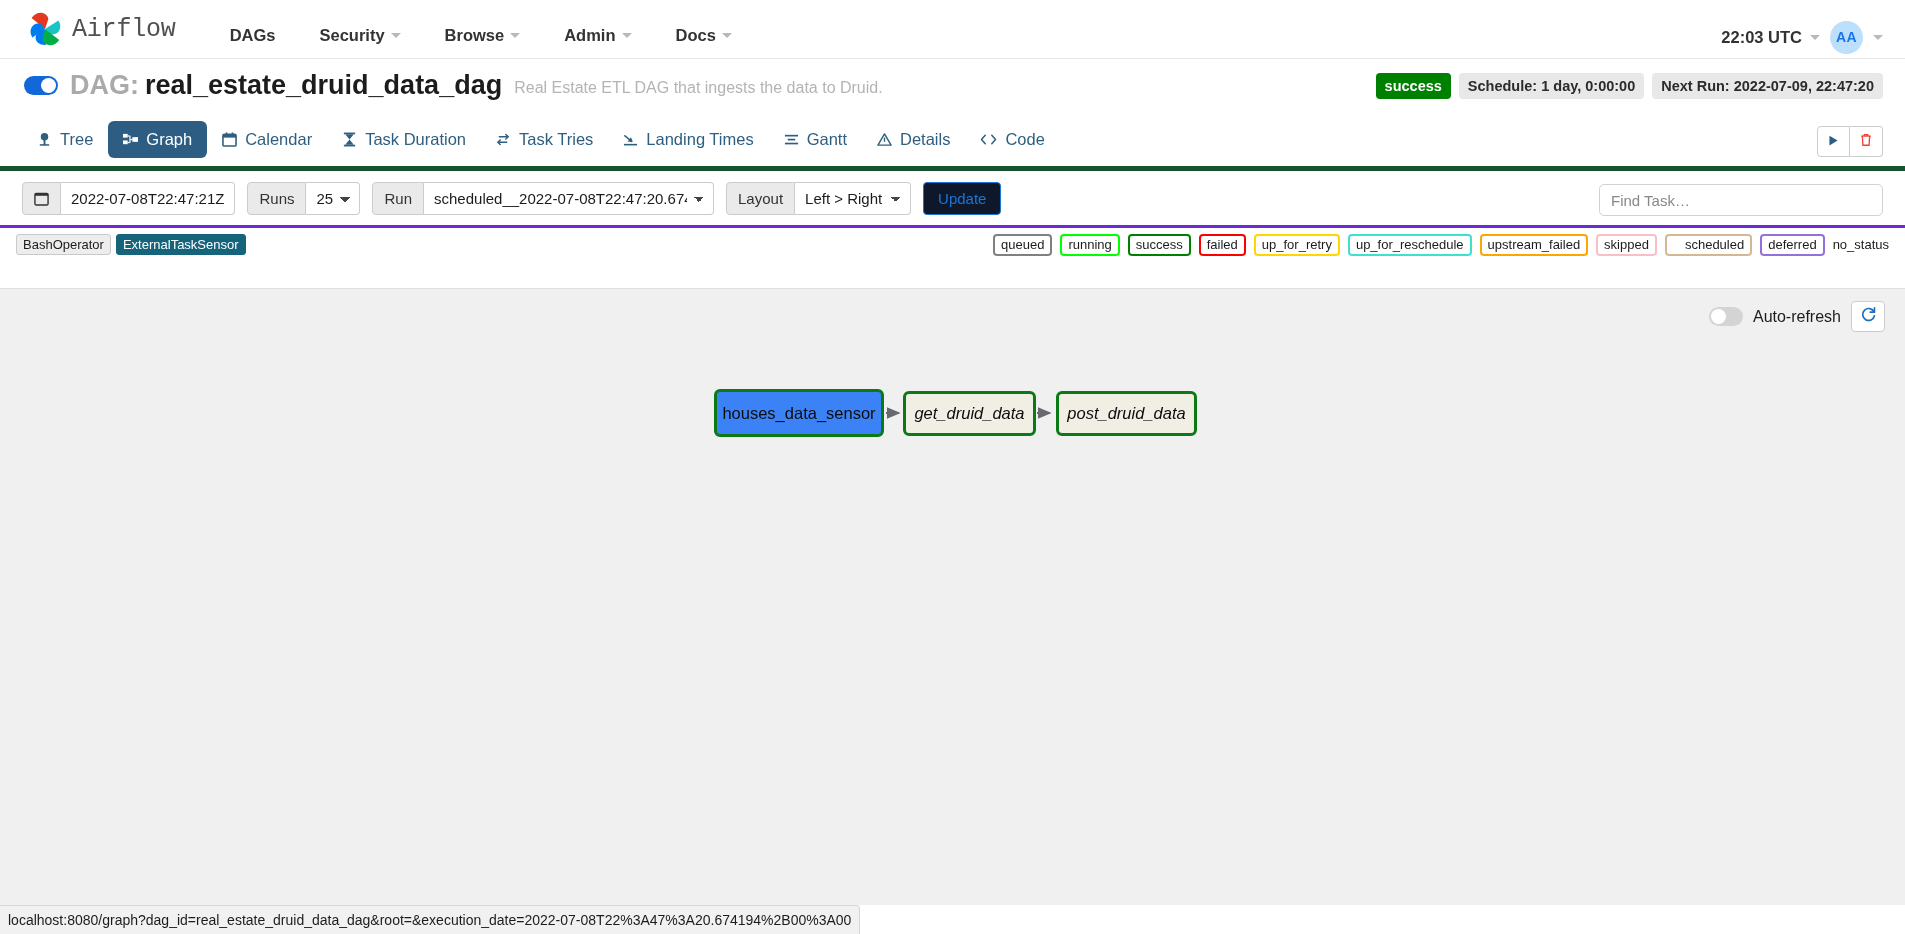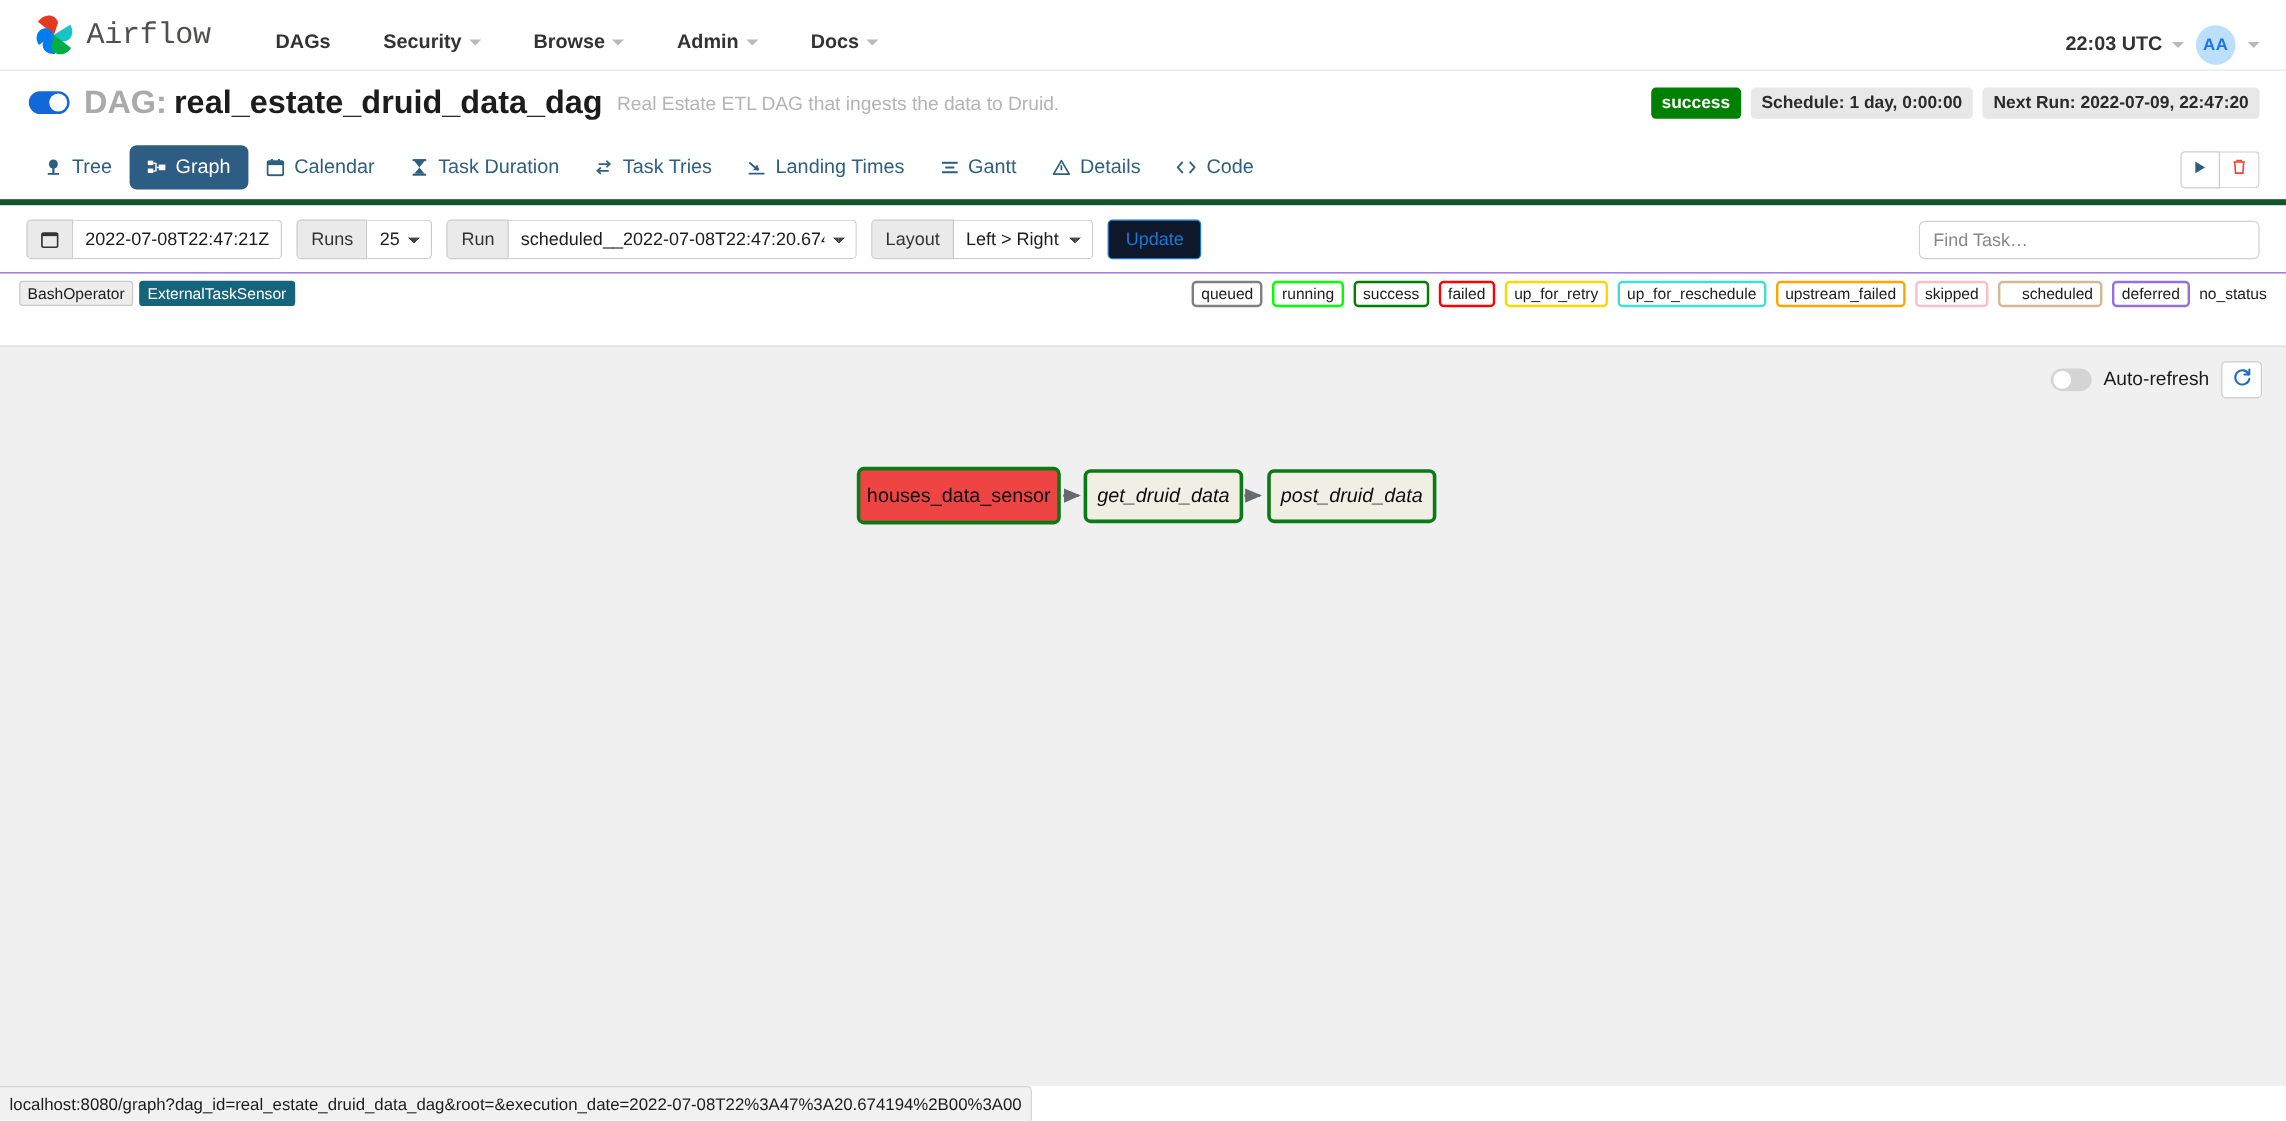--- a/index.html
+++ b/index.html
@@ -93,21 +93,21 @@
   .icon-btn {
     width: 33px; height: 31px; border: 1px solid #ccc; background: #fff;
     display: flex; align-items: center; justify-content: center; cursor: pointer;
   }
   .icon-btn:first-child { border-radius: 4px 0 0 4px; }
   .icon-btn:last-child { border-radius: 0 4px 4px 0; border-left: none; }
 
   
   .filterbar {
     height: 57px; display: flex; align-items: center; padding: 0 22px;
-    border-bottom: 1px solid #6d28d9; position: relative; gap: 0;
+    border-bottom: 3px solid #6d28d9; position: relative; gap: 0;
   }
   .input-group { display: flex; align-items: center; margin-right: 12px; }
   .ig-addon {
     background: #eaeaea; border: 1px solid #ccc; color: #333;
     font-size: 15px; padding: 6px 11px; height: 33px;
     display: flex; align-items: center; border-radius: 4px 0 0 4px;
   }
   .ig-field {
     border: 1px solid #ccc; border-left: none; background: #fff;
     font-size: 15px; padding: 6px 10px; height: 33px; color: #1c1c1c;
@@ -182,21 +182,21 @@
     width: 34px; height: 31px; border: 1px solid #ccc; border-radius: 4px;
     background: #fff; display: flex; align-items: center; justify-content: center;
     cursor: pointer;
   }
   .graph-area { position: absolute; left: 0; top: 0; width: 100%; height: 100%; }
   .node {
     position: absolute; border-radius: 6px; display: flex;
     align-items: center; justify-content: center;
     font-size: 16.5px; cursor: pointer;
   }
-  .node.sensor { background: #ef4444; border: 3px solid #0b7a16; color: #0d0d0d; }
+  .node.sensor { background: #3b82f6; border: 3px solid #0b7a16; color: #0d0d0d; }
   .node.bash   { background: #f1eee4; border: 3px solid #0b7a16; color: #0d0d0d; font-style: italic; }
 
   
   .statusbar {
     position: absolute; left: 0; bottom: 0; height: 29px;
     display: flex; align-items: center;
     background: #f1f1f1; border: 1px solid #d7d7d7; border-left: none; border-bottom: none;
     border-radius: 0 4px 0 0;
     font-size: 14px; color: #1c1c1c; padding: 0 8px;
     font-family: "Liberation Sans", sans-serif;

